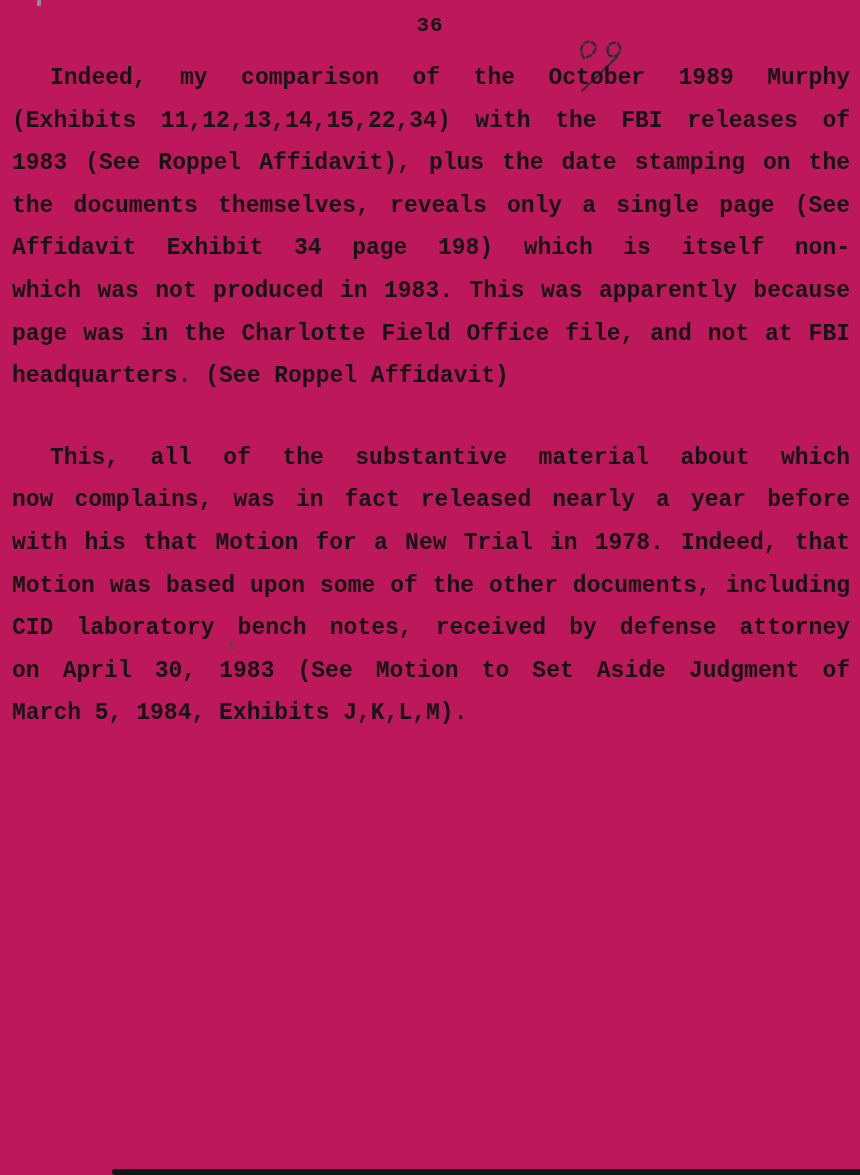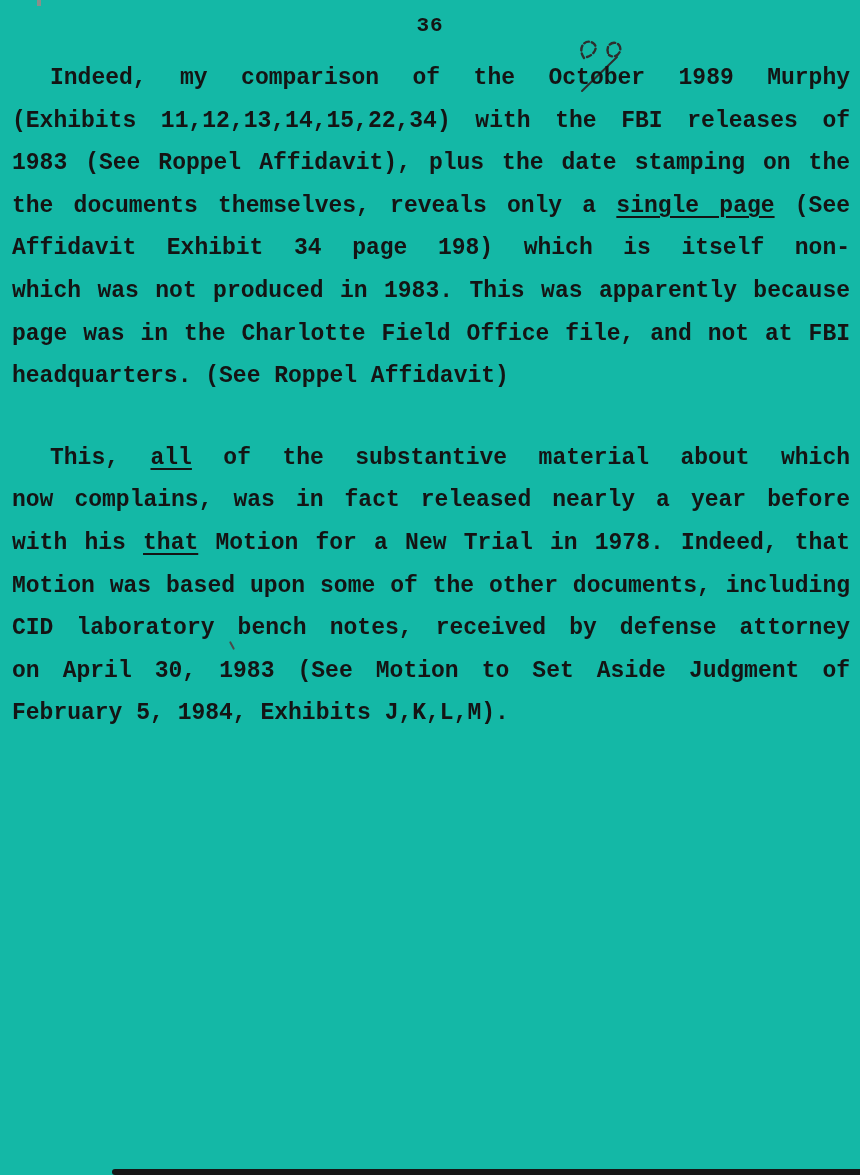--- a/index.html
+++ b/index.html
@@ -7,21 +7,21 @@
     padding: 0;
     width: 860px;
     height: 1175px;
     background: #fcfdfb;
     overflow: hidden;
   }
   .page {
     position: relative;
     width: 860px;
     height: 1175px;
-    background: #14b8a6;
+    background: #be185d;
     font-family: "Liberation Mono", "DejaVu Sans Mono", monospace;
     font-weight: 700;
     color: #141414;
   }
   .page-number {
     position: absolute;
     top: 14px;
     left: 0;
     width: 860px;
     text-align: center;
@@ -44,21 +44,20 @@
     text-align-last: justify;
     white-space: normal;
     overflow: hidden;
   }
   .line.indent { text-indent: 38px; }
   .line.last {
     text-align: center;
     text-align-last: left;
   }
   .u {
-    text-decoration: underline;
     text-decoration-thickness: 2px;
     text-underline-offset: 4px;
   }
   .annotation {
     position: absolute;
     left: 568px;
     top: 36px;
     width: 78px;
     height: 62px;
   }
@@ -117,21 +116,21 @@
         <div class="line"><span>page was in the Charlotte Field Office file, and not at FBI</span></div>
         <div class="line last"><span>headquarters. (See Roppel Affidavit)</span></div>
       </div>
       <div class="para">
         <div class="line indent"><span>This, </span><span class="u">all</span><span> of the substantive material about which petitioner</span></div>
         <div class="line"><span>now complains, was in fact released nearly a year before petitioner</span></div>
         <div class="line"><span>with his </span><span class="u">that</span><span> Motion for a New Trial in 1978.  Indeed, that</span></div>
         <div class="line"><span>Motion was based upon some of the other documents, including Army</span></div>
         <div class="line"><span>CID laboratory bench notes, received by defense attorney O'Neill</span></div>
         <div class="line"><span>on April 30, 1983 (See Motion to Set Aside Judgment of Conviction,</span></div>
-        <div class="line last"><span>February 5, 1984, Exhibits J,K,L,M).</span></div>
+        <div class="line last"><span>March 5, 1984, Exhibits J,K,L,M).</span></div>
       </div>
     </div>
 
   <div class="speck"></div>
   <div class="tick"></div>
   <div class="bottom-bar"></div>
 
 </div>
 
 </body></html>

